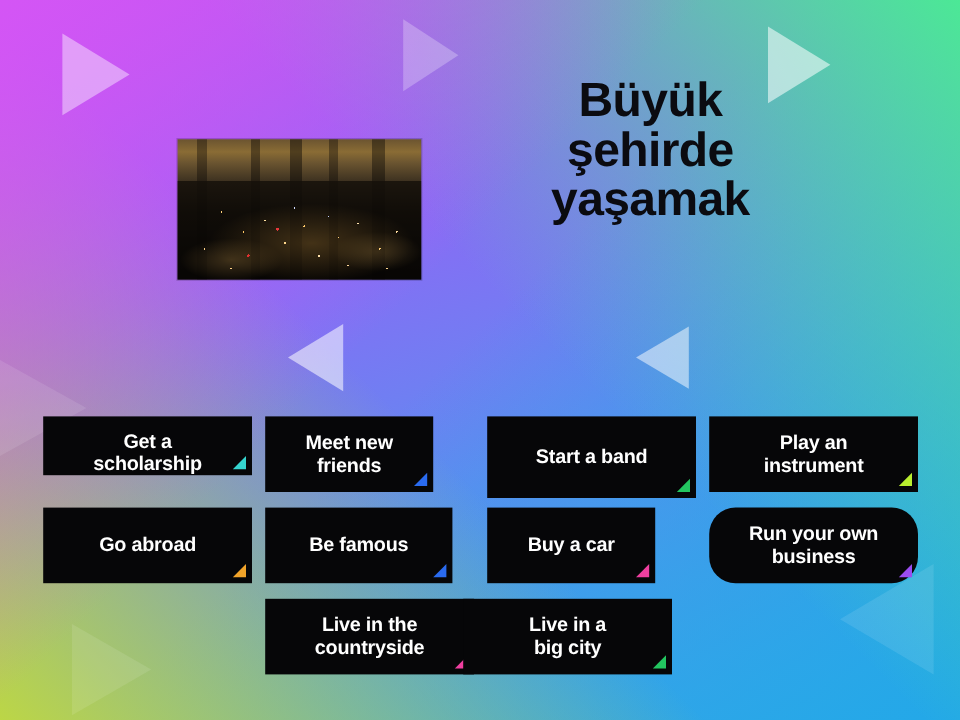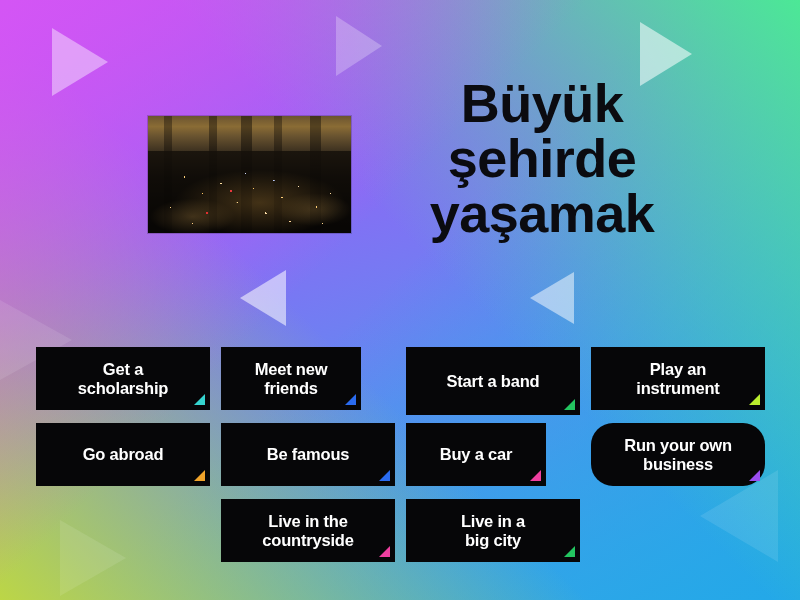--- a/index.html
+++ b/index.html
@@ -38,25 +38,25 @@
     position: absolute;
     width: 0;
     height: 0;
     pointer-events: none;
   }
 
   
   #title {
     position: absolute;
     left: 372px;
-    top: 76px;
+    top: 64px;
     width: 340px;
     text-align: center;
     color: #0b0b10;
-    font-size: 54px;
+    font-size: 40px;
     line-height: 1.02;
     font-weight: bold;
     letter-spacing: -0.5px;
     white-space: pre-line;
   }
 
   
   #thumb {
     position: absolute;
     left: 148px;
@@ -160,30 +160,30 @@
   <div id="thumb">
     <div class="towers"></div>
     <div class="lights"></div>
   </div>
 
   <div id="title">Büyük
 şehirde
 yaşamak</div>
 
   <div id="tiles">
-      <div class="tile" style="left: 36px; top: 347px; width: 174px; height: 63px; background: rgb(6, 6, 8); color: rgb(255, 255, 255);"><span>Get a
+      <div class="tile" style="left: 36px; top: 347px; width: 174px; height: 49px; background: rgb(6, 6, 8); color: rgb(255, 255, 255); align-items: flex-end;"><span>Get a
 scholarship</span><span class="corner" style="color: rgb(53, 212, 207);"></span></div>
       <div class="tile" style="left: 221px; top: 347px; width: 140px; height: 63px; background: rgb(6, 6, 8); color: rgb(255, 255, 255);"><span>Meet new
 friends</span><span class="corner" style="color: rgb(42, 107, 240);"></span></div>
       <div class="tile" style="left: 406px; top: 347px; width: 174px; height: 68px; background: rgb(6, 6, 8); color: rgb(255, 255, 255);"><span>Start a band</span><span class="corner" style="color: rgb(35, 197, 96);"></span></div>
       <div class="tile" style="left: 591px; top: 347px; width: 174px; height: 63px; background: rgb(6, 6, 8); color: rgb(255, 255, 255); text-align: center;"><span>Play an
 instrument</span><span class="corner" style="color: rgb(185, 238, 46);"></span></div>
       <div class="tile" style="left: 36px; top: 423px; width: 174px; height: 63px; background: rgb(6, 6, 8); color: rgb(255, 255, 255);"><span>Go abroad</span><span class="corner" style="color: rgb(240, 163, 42);"></span></div>
-      <div class="tile" style="left: 221px; top: 423px; width: 174px; height: 63px; background: rgb(6, 6, 8); color: rgb(255, 255, 255);"><span>Be famous</span><span class="corner" style="color: rgb(42, 107, 240);"></span></div>
+      <div class="tile" style="left: 221px; top: 423px; width: 156px; height: 63px; background: rgb(6, 6, 8); color: rgb(255, 255, 255);"><span>Be famous</span><span class="corner" style="color: rgb(42, 107, 240);"></span></div>
       <div class="tile" style="left: 406px; top: 423px; width: 140px; height: 63px; background: rgb(6, 6, 8); color: rgb(255, 255, 255);"><span>Buy a car</span><span class="corner" style="color: rgb(239, 63, 160);"></span></div>
       <div class="tile" style="left: 591px; top: 423px; width: 174px; height: 63px; background: rgb(6, 6, 8); color: rgb(255, 255, 255); border-radius: 22px;"><span>Run your own
 business</span><span class="corner" style="color: rgb(154, 77, 240);"></span></div>
       <div class="tile" style="left: 221px; top: 499px; width: 174px; height: 63px; background: rgb(6, 6, 8); color: rgb(255, 255, 255); justify-content: center;"><span>Live in the
 countryside</span><span class="corner" style="color: rgb(239, 63, 160);"></span></div>
-      <div class="tile" style="left: 406px; top: 499px; width: 174px; height: 63px; background: rgb(6, 6, 8); color: rgb(255, 255, 255);"><span>Live in a
+      <div class="tile" style="left: 386px; top: 499px; width: 174px; height: 63px; background: rgb(6, 6, 8); color: rgb(255, 255, 255);"><span>Live in a
 big city</span><span class="corner" style="color: rgb(35, 197, 96);"></span></div>
     </div>
 </div>
 
 </body></html>

